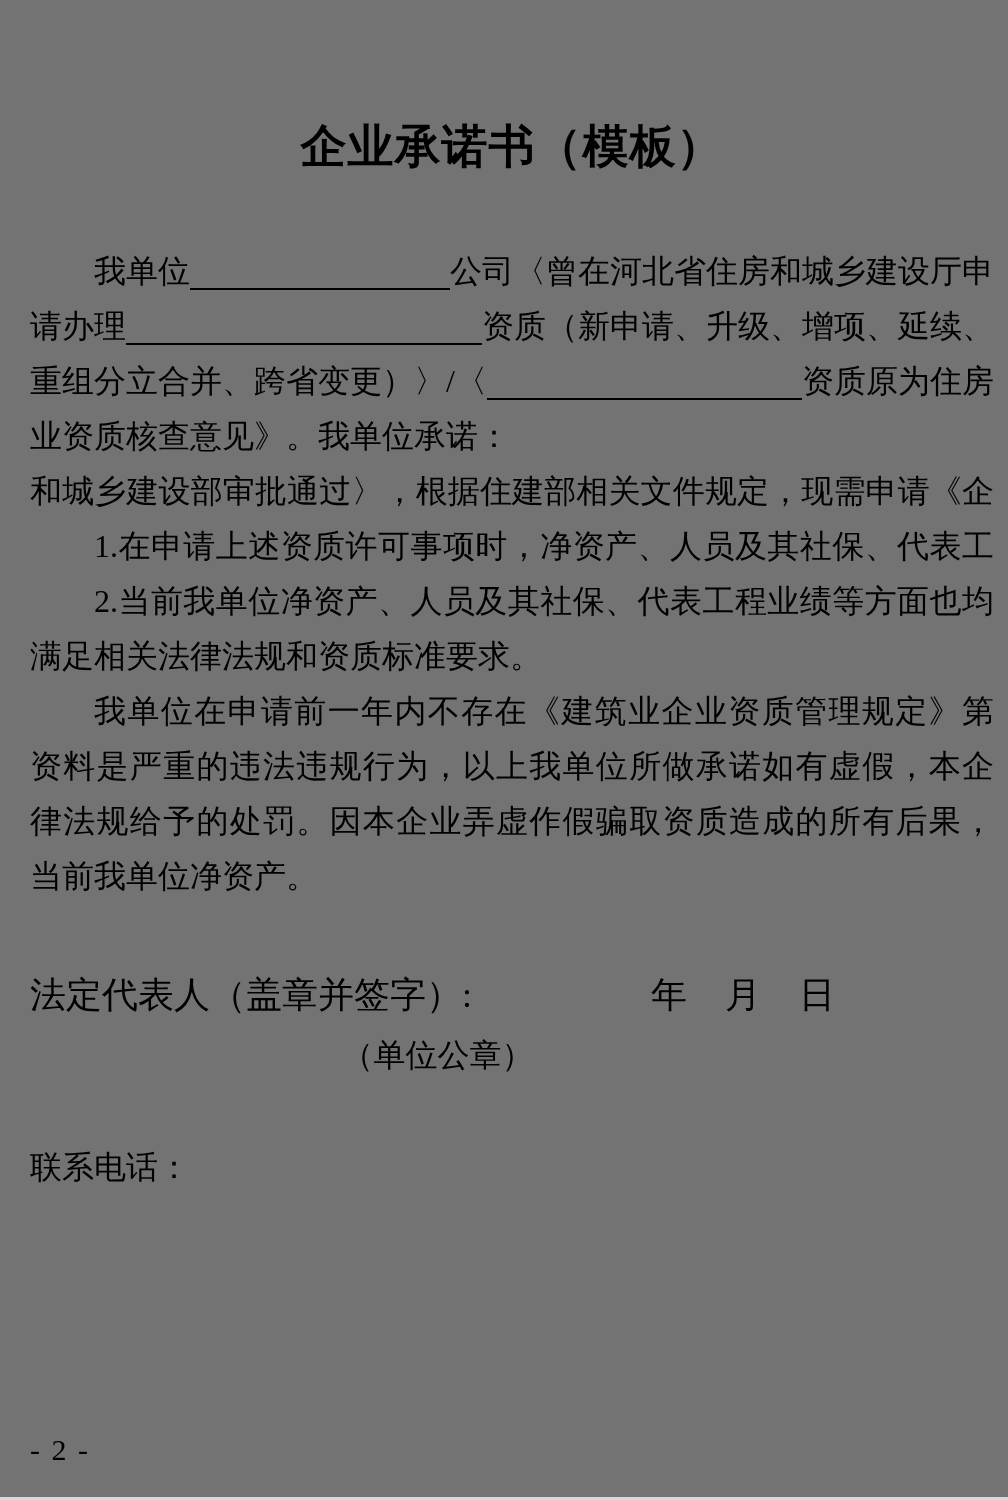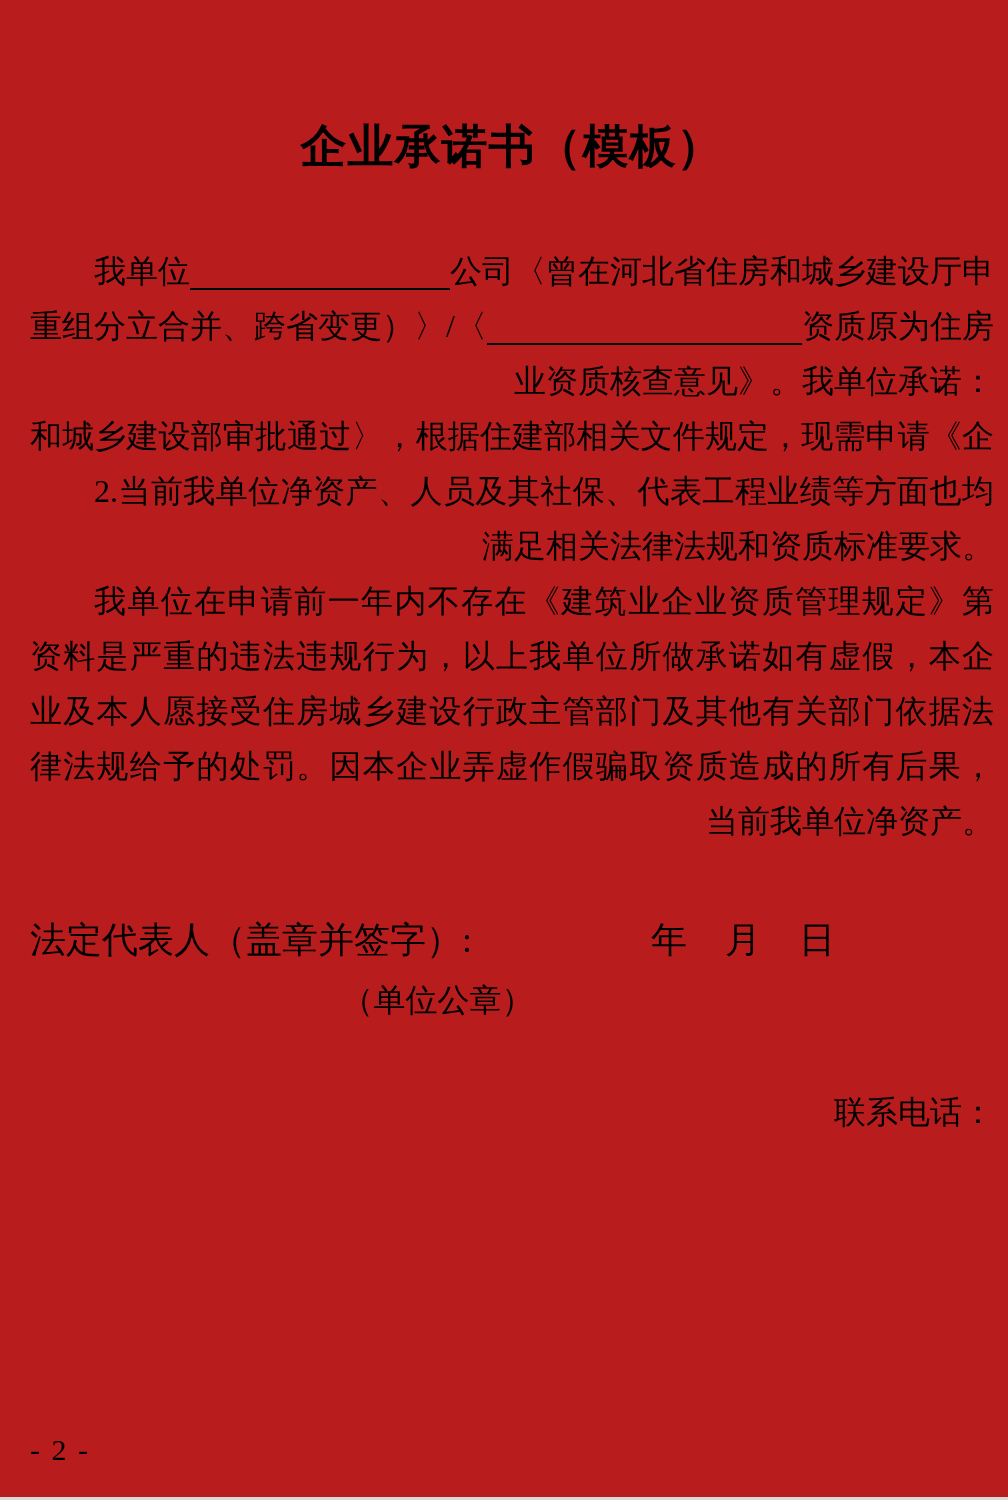--- a/index.html
+++ b/index.html
@@ -2,21 +2,21 @@
 <html><head>
 <meta charset="utf-8">
 <style>
   * { margin: 0; padding: 0; box-sizing: border-box; }
   html, body { background: #ffffff; }
   .page {
     position: relative;
     width: 1008px;
     height: 1500px;
     margin: 0 auto;
-    background: #b91c1c;
+    background: #737373;
     color: #000000;
     font-family: "Liberation Serif", "DejaVu Serif", serif;
     padding: 112px 14px 0 30px;
     overflow: hidden;
   }
   .page::after {
     content: "";
     position: absolute;
     left: 0; right: 0; bottom: 0;
     height: 3px;
@@ -28,21 +28,21 @@
     font-weight: bold;
     line-height: 70px;
     letter-spacing: 1px;
     white-space: nowrap;
   }
   .body-text {
     margin-top: 62px;
     font-size: 32px;
     line-height: 55px;
   }
-  .ln { width: 100%; text-align: right; }
+  .ln { width: 100%; }
   .just {
     text-align: justify;
     text-align-last: justify;
   }
   .ind { text-indent: 2em; }
   .flexline {
     display: flex;
     align-items: flex-end;
   }
   .flexline .seg { white-space: nowrap; }
@@ -99,37 +99,42 @@
   <div class="doc-title">企业承诺书（模板）</div>
 
   <div class="body-text">
 
     <div class="ln flexline">
       <span class="seg indent-seg">我单位</span>
       <span class="blank"></span>
       <span class="seg">公司〈曾在河北省住房和城乡建设厅申</span>
     </div>
 
+    <div class="ln flexline">
+      <span class="seg">请办理</span>
+      <span class="blank"></span>
+      <span class="seg">资质（新申请、升级、增项、延续、</span>
+    </div>
 
     <div class="ln flexline">
       <span class="seg">重组分立合并、跨省变更）〉/〈</span>
       <span class="blank"></span>
       <span class="seg">资质原为住房</span>
     </div>
 
     <div class="ln">业资质核查意见》。我单位承诺：</div>
     <div class="ln just">和城乡建设部审批通过〉，根据住建部相关文件规定，现需申请《企</div>
 
+    <div class="ln just ind">1.在申请上述资质许可事项时，净资产、人员及其社保、代表工</div>
 
     <div class="ln just ind">2.当前我单位净资产、人员及其社保、代表工程业绩等方面也均</div>
     <div class="ln">满足相关法律法规和资质标准要求。</div>
 
     <div class="ln just ind">我单位在申请前一年内不存在《建筑业企业资质管理规定》第</div>
     <div class="ln just">资料是严重的违法违规行为，以上我单位所做承诺如有虚假，本企</div>
-    <div class="ln just">业及本人愿接受住房城乡建设行政主管部门及其他有关部门依据法</div>
     <div class="ln just">律法规给予的处罚。因本企业弄虚作假骗取资质造成的所有后果，</div>
     <div class="ln">当前我单位净资产。</div>
 
   </div>
 
   <div class="sign-row">
     <span class="sign-label">法定代表人（盖章并签字）:</span>
     <span class="sign-spacer"></span>
     <span class="date-group">
       <span>年</span>

